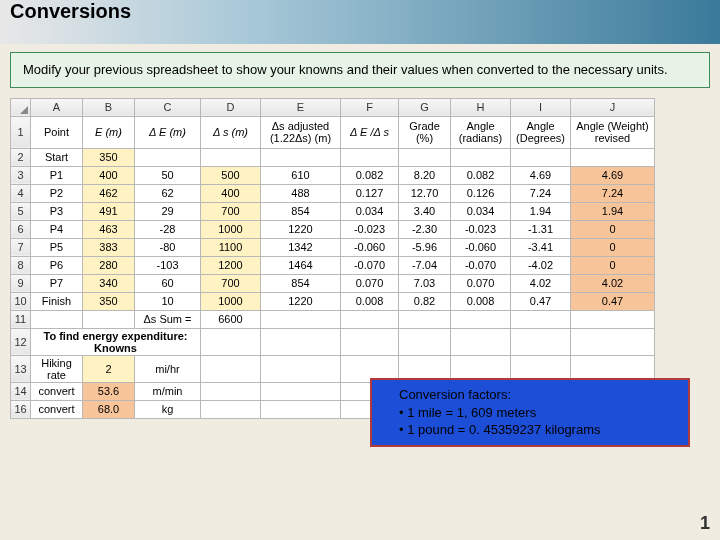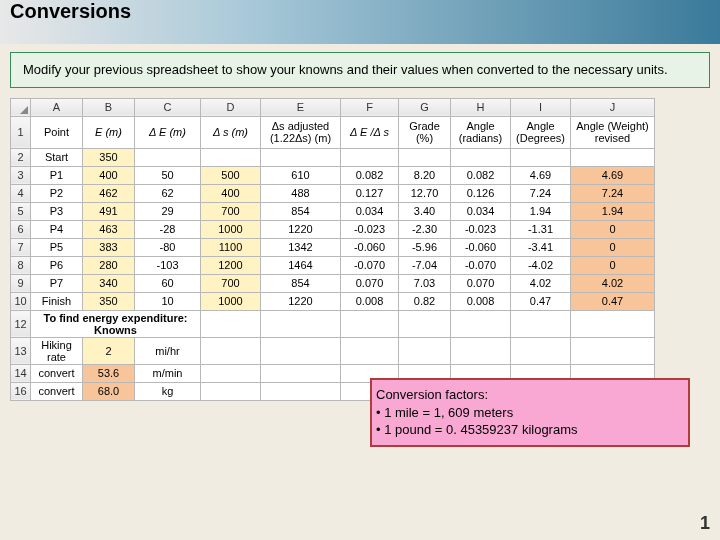--- a/index.html
+++ b/index.html
@@ -14,21 +14,21 @@
   table.sheet th.rowhdr { background: linear-gradient(#f7f7f7,#e6e6e6); font-weight: normal; width: 20px; color:#333; }
   table.sheet th.corner { background: linear-gradient(#f7f7f7,#e6e6e6); width:20px; height:18px; position:relative;}
   table.sheet th.corner::after{content:"";position:absolute;right:2px;bottom:2px;border-left:8px solid transparent;border-bottom:8px solid #888;}
   .w-a{width:52px}.w-b{width:52px}.w-c{width:66px}.w-d{width:60px}.w-e{width:80px}.w-f{width:58px}.w-g{width:52px}.w-h{width:60px}.w-i{width:60px}.w-j{width:84px}
   td.cell { height: 18px; padding: 1px 2px; }
   .hdr-row td { font-weight: normal; background:#fff; }
   .yellow { background: #fff3c4; }
   .orange { background: #f8c49a; }
   .bold { font-weight: bold; text-align: left; padding-left: 4px; }
   .left { text-align: left; padding-left: 4px; }
-  .callout { position: absolute; left: 370px; top: 378px; width: 320px; background: #f9a8d4; border: 2px solid #b33a3a; padding: 6px 4px; font-size: 13px; line-height: 1.35; }
+  .callout { position: absolute; left: 370px; top: 378px; width: 320px; background: #1d4ed8; border: 2px solid #b33a3a; padding: 6px 27px; font-size: 13px; line-height: 1.35; }
   .page-num { position: absolute; right: 10px; bottom: 6px; font-size: 18px; font-weight: bold; color: #333; }
 </style>
 </head>
 <body>
 
 <div class="title-bar">
   <h1>Conversions</h1>
 </div>
 
 <div class="instruction-box">
@@ -175,20 +175,33 @@
           <td class="cell">10</td>
           <td class="cell yellow">1000</td>
           <td class="cell">1220</td>
           <td class="cell">0.008</td>
           <td class="cell">0.82</td>
           <td class="cell">0.008</td>
           <td class="cell">0.47</td>
           <td class="cell orange">0.47</td>
         </tr>
   <tr>
+          <th class="rowhdr">11</th>
+    <td class="cell"></td>
+          <td class="cell"></td>
+    <td class="cell">Δs Sum =</td>
+    <td class="cell">6600</td>
+    <td class="cell"></td>
+          <td class="cell"></td>
+          <td class="cell"></td>
+          <td class="cell"></td>
+          <td class="cell"></td>
+          <td class="cell"></td>
+        </tr>
+  <tr>
           <th class="rowhdr">12</th>
     <td class="cell bold" colspan="3">To find energy expenditure: Knowns</td>
     <td class="cell"></td>
           <td class="cell"></td>
           <td class="cell"></td>
           <td class="cell"></td>
           <td class="cell"></td>
           <td class="cell"></td>
           <td class="cell"></td>
         </tr>

